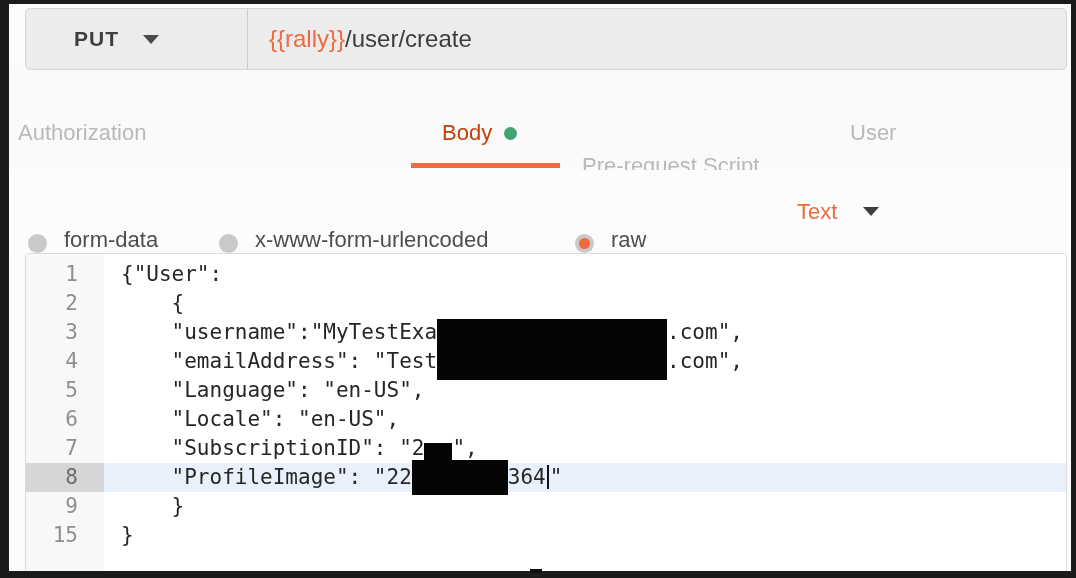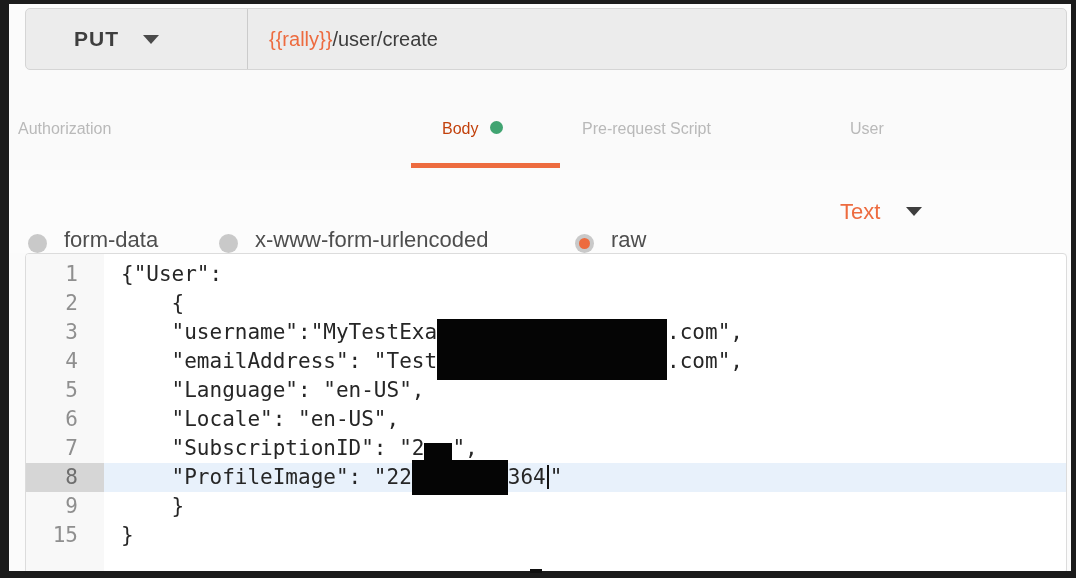--- a/index.html
+++ b/index.html
@@ -7,42 +7,42 @@
          font-family:"Liberation Sans",sans-serif;}
   .content{position:absolute;left:9px;top:4px;right:5px;bottom:7px;background:#fbfbfb;overflow:hidden;}
 
   
   .url-bar{position:absolute;left:16px;top:4px;width:1042px;height:62px;box-sizing:border-box;
            background:#ececec;border:1px solid #d5d5d5;border-radius:5px;display:flex;align-items:center;}
   .method{width:221px;height:100%;display:flex;align-items:center;border-right:1px solid #cbcbcb;cursor:pointer;}
   .method .mlabel{margin-left:48px;font-size:21px;font-weight:600;letter-spacing:1px;color:#3e3e3e;}
   .caret-down{width:0;height:0;border-left:8px solid transparent;border-right:8px solid transparent;
               border-top:9px solid #4a4a4a;margin-left:24px;}
-  .url{padding-left:21px;font-size:20px;color:#3c3c3c;white-space:nowrap;}
+  .url{padding-left:21px;font-size:24px;color:#3c3c3c;white-space:nowrap;}
   .url .var{color:var(--accent);}
 
   
   .tabs{position:absolute;left:0;top:66px;right:0;height:100px;background:#fafafa;
         border-bottom:1px solid #e6e6e6;}
-  .tab{position:absolute;top:50px;font-size:16px;color:var(--tab-gray);cursor:pointer;white-space:nowrap;}
+  .tab{position:absolute;top:50px;font-size:22px;color:var(--tab-gray);cursor:pointer;white-space:nowrap;}
   .tab.active{color:#c2410c;}
   .tab .count{color:var(--green);}
   .dot{display:inline-block;width:13px;height:13px;border-radius:50%;background:var(--green);
        margin-left:12px;}
   .underline{position:absolute;left:402px;top:93px;width:149px;height:5px;background:var(--accent);}
-  .t0{left:9px;} .t1{left:228px;} .t2{left:433px;} .t3{left:573px;} .t4{left:841px;}
+  .t0{left:9px;} .t1{left:228px;} .t2{left:433px;} .t3{left:573px;margin-top:33px;} .t4{left:841px;}
 
   
   .typerow{position:absolute;left:0;top:166px;right:0;height:83px;background:#fcfcfc;}
   .opt{position:absolute;top:0;height:83px;display:flex;align-items:flex-end;cursor:pointer;}
   .radio{position:relative;width:19px;height:19px;border-radius:50%;background:var(--radio-gray);flex:none;}
   .opt.sel .radio::after{content:'';position:absolute;inset:4px;border-radius:50%;background:var(--accent);}
   .opt .olabel{margin-left:17px;font-size:22px;color:#4e4e4e;}
   .o0{left:19px;} .o1{left:210px;} .o2{left:566px;} .o3{left:680px;}
-  .format{position:absolute;left:831px;top:0;height:83px;display:flex;align-items:center;cursor:pointer;}
+  .format{position:absolute;left:788px;top:0;height:83px;display:flex;align-items:center;cursor:pointer;}
   .format .flabel{font-size:22px;color:var(--accent);}
   .format .caret-down{margin-left:26px;border-left-width:8px;border-right-width:8px;border-top-width:9px;
                       border-top-color:#3e3e3e;}
 
   
   .editor{position:absolute;left:16px;top:249px;width:1042px;bottom:-3px;box-sizing:border-box;
           background:#ffffff;border:1px solid #dcdcdc;border-radius:4px;overflow:hidden;cursor:text;}
   .gutter-bg{position:absolute;left:0;top:0;bottom:0;width:78px;background:#f8f8f8;}
   .lines{position:relative;padding-top:6px;}
   .row{display:flex;height:29px;}

